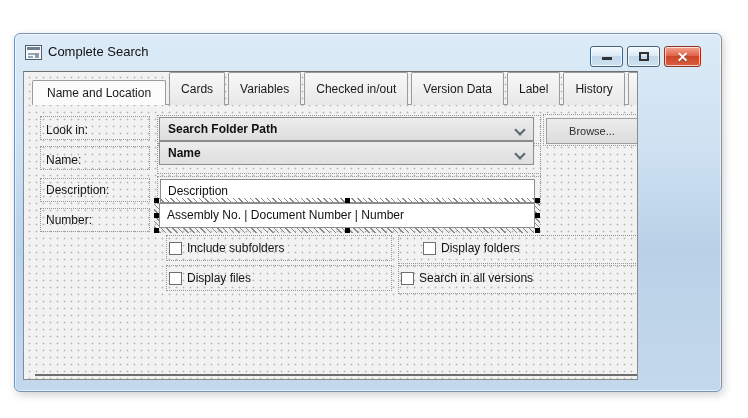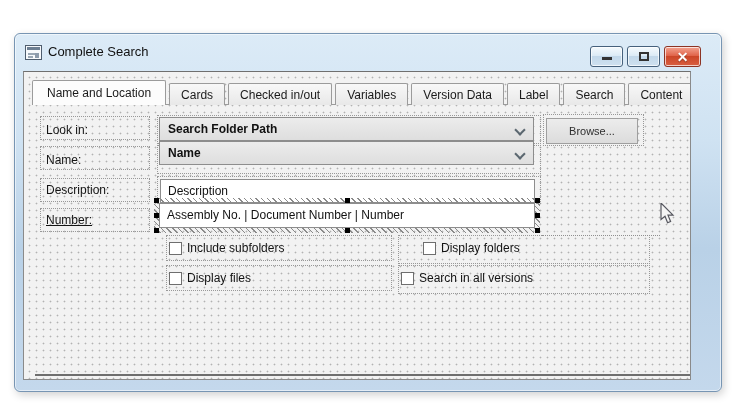--- a/index.html
+++ b/index.html
@@ -31,32 +31,32 @@
   .cap-btn.close {
     width:37px; border-color:#8c3425;
     background:linear-gradient(180deg,#f4a492 0%,#e0654b 45%,#cc4628 50%,#d95f41 100%);
   }
   .glyph-min { width:10px; height:3px; background:#333; margin-top:4px; }
   .glyph-max { width:10px; height:9px; border:2px solid #333; background:transparent; }
   .glyph-close { color:#fff; font-size:14px; font-weight:bold; line-height:1; text-shadow:0 1px 1px rgba(0,0,0,.35); }
 
   
   .client {
-    position:absolute; left:8px; top:37px; width:668px; height:309px;
+    position:absolute; left:8px; top:37px; width:615px; height:309px;
     background-color:#f2f2f2;
     background-image:radial-gradient(circle, #b2b2b2 0.9px, rgba(0,0,0,0) 1.05px);
     background-size:7px 7px; background-position:2px 2px;
     border:1px solid #8a8a8a; border-top-color:#6f6f6f;
     overflow:hidden;
   }
 
   
   .tabs { position:absolute; left:8px; top:8px; height:25px; display:flex; align-items:flex-end; z-index:3; }
   .tab {
-    height:22px; padding:5px 11px; margin-right:3px; font-size:12px; color:#1a1a1a;
+    height:22px; padding:16px 11px; margin-right:3px; font-size:12px; color:#1a1a1a;
     border:1px solid #9b9b9b; border-bottom:none; border-radius:2px 2px 0 0;
     background:linear-gradient(180deg,#f8f8f8,#e8e8e8);
     display:flex; align-items:center; white-space:nowrap; cursor:default;
   }
   .tab.active { height:25px; padding:0 14px; background:#fcfcfc; position:relative; z-index:4; }
   .tabline { position:absolute; left:8px; top:32px; width:670px; height:1px; background:#9b9b9b; z-index:2; }
 
   
   .card-vline { position:absolute; left:677px; top:29px; width:2px; height:274px; background:#6e6e6e; z-index:1; }
   .card-hline { position:absolute; left:11px; top:302px; width:668px; height:2px; background:#6e6e6e; z-index:1; }
@@ -132,25 +132,25 @@
           </div>
       </div>
     </div>
 
     <div class="client">
 
       <div class="tabline"></div>
       <div class="tabs">
         <div class="tab active">Name and Location</div>
         <div class="tab">Cards</div>
+        <div class="tab">Variables</div>
         <div class="tab">Checked in/out</div>
-        <div class="tab">Variables</div>
         <div class="tab">Version Data</div>
         <div class="tab">Label</div>
-        <div class="tab">Search</div>
+        <div class="tab">History</div>
         <div class="tab">Content</div>
       </div>
 
       <div class="card-vline"></div>
       <div class="card-hline"></div>
 
       <div class="bound" style="left:16px;top:44px;width:110px;height:24px;"></div>
       <div class="bound" style="left:16px;top:74px;width:110px;height:24px;"></div>
       <div class="bound" style="left:16px;top:106px;width:110px;height:24px;"></div>
       <div class="bound" style="left:16px;top:136px;width:110px;height:24px;"></div>
@@ -160,21 +160,21 @@
       <div class="bound" style="left:519px;top:42px;width:101px;height:32px;"></div>
       <div class="bound" style="left:142px;top:163px;width:226px;height:26px;"></div>
       <div class="bound" style="left:374px;top:163px;width:252px;height:29px;"></div>
       <div class="bound" style="left:142px;top:193px;width:226px;height:26px;"></div>
       <div class="bound" style="left:374px;top:193px;width:252px;height:29px;"></div>
       <div class="artifact-line" style="left:518px;top:163px;width:118px;"></div>
 
       <div class="form-label" style="top:50px;">Look in:</div>
       <div class="form-label" style="top:80px;">Name:</div>
       <div class="form-label" style="top:110px;">Description:</div>
-      <div class="form-label" style="top:140px;text-decoration:underline;">Number:</div>
+      <div class="form-label" style="top:140px;">Number:</div>
 
       <div class="combo" style="top:45px;">
         <span>Search Folder Path</span>
         <span class="chevron"></span>
       </div>
       <div class="combo" style="top:69px;">
         <span>Name</span>
         <span class="chevron"></span>
       </div>
 

